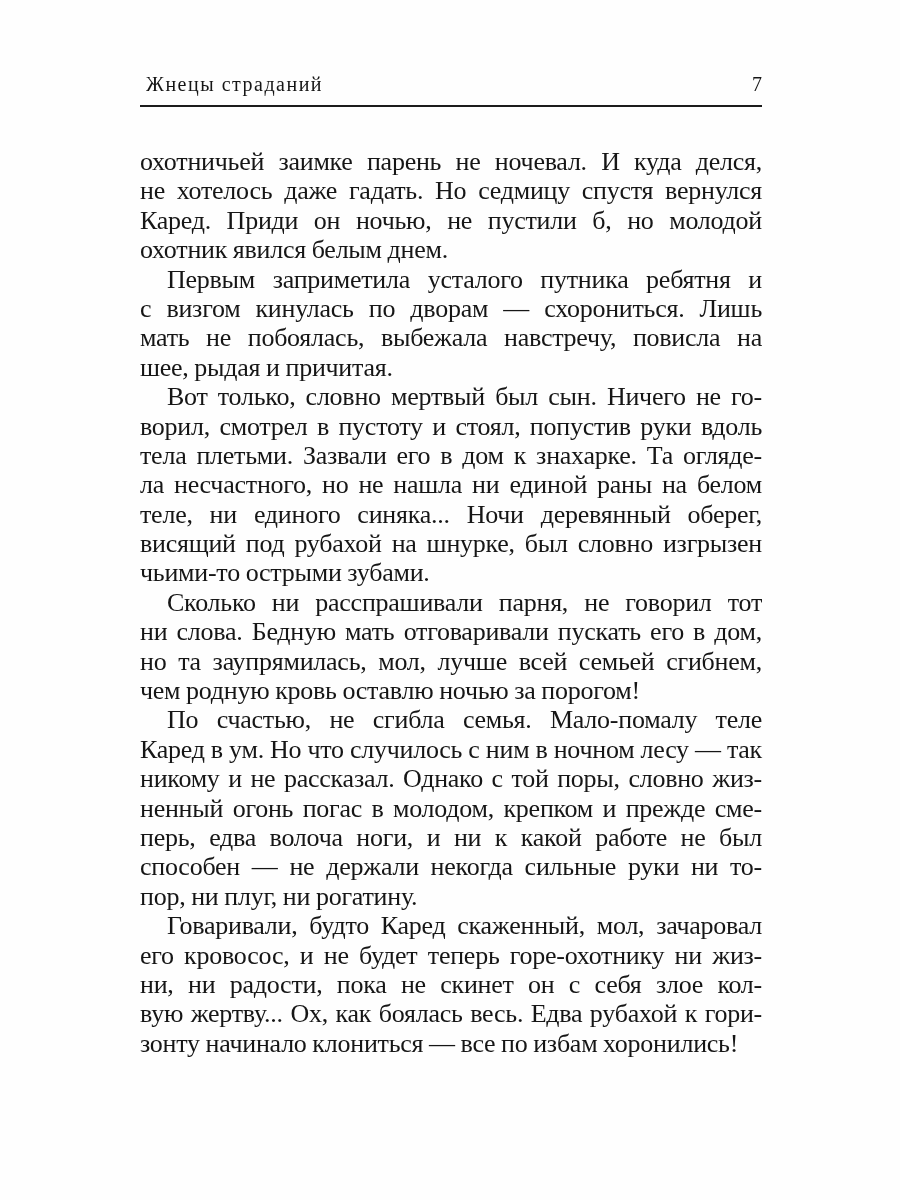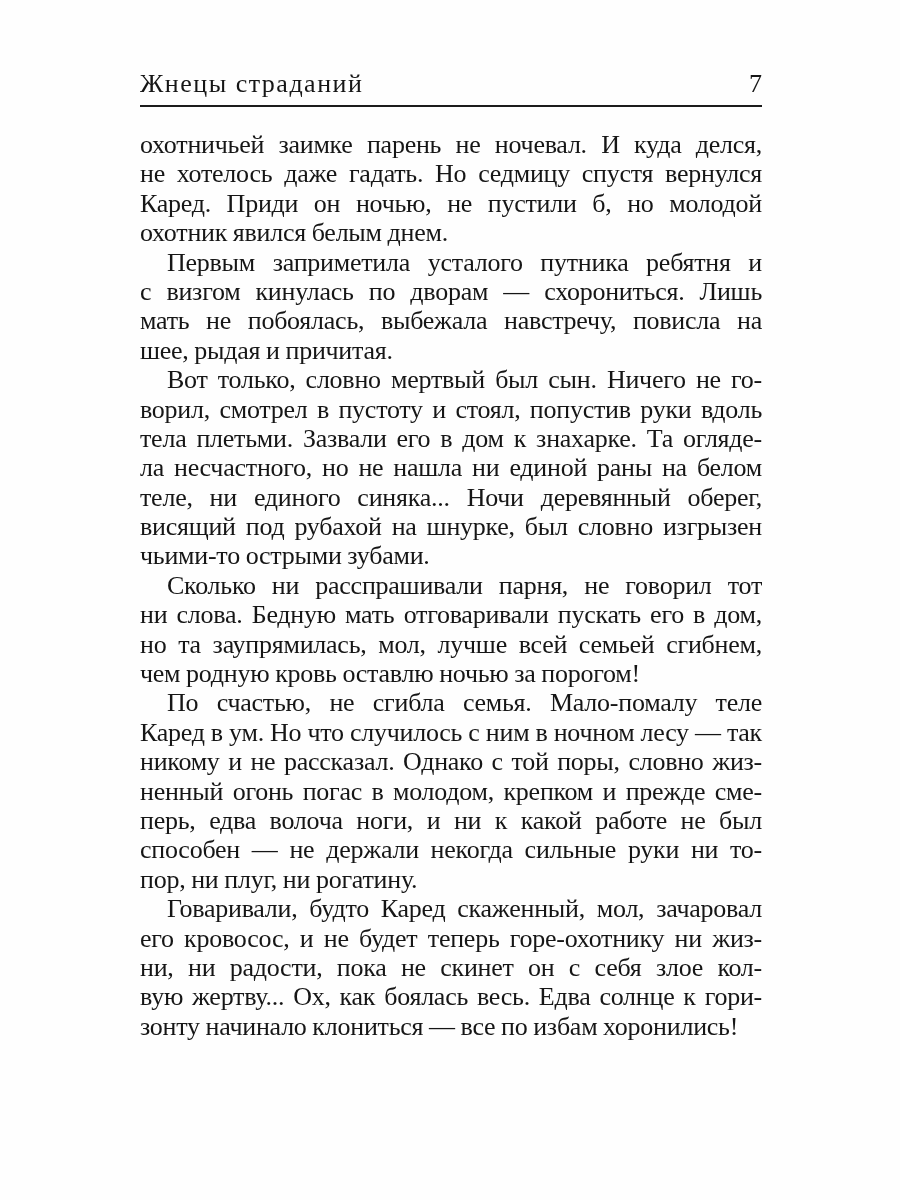--- a/index.html
+++ b/index.html
@@ -18,36 +18,37 @@
     box-sizing: border-box;
     width: 900px;
     height: 1200px;
     padding: 70px 138px 0 140px;
     background: #fefefe;
   }
   .running-header {
     display: flex;
     justify-content: space-between;
     align-items: baseline;
-    font-size: 26px;
+    font-size: 20px;
     line-height: 28px;
+    margin-left: 6px;
   }
   .running-title {
     letter-spacing: 1.5px;
   }
   .page-number {
     letter-spacing: 0;
   }
   .header-rule {
     border: none;
     border-bottom: 2px solid #1c1c1c;
     margin: 7px 0 0 0;
   }
   .body-text {
-    margin-top: 23px;
+    margin-top: 40px;
     font-size: 26px;
     letter-spacing: -0.25px;
   }
   .line {
     line-height: 29.4px;
     height: 29.4px;
     text-align: justify;
     text-align-last: justify;
     word-spacing: -0.5px;
     white-space: nowrap;
@@ -92,16 +93,16 @@
       <div class="line indent">По счастью, не сгибла семья. Мало-помалу теле</div>
       <div class="line">Каред в ум. Но что случилось с ним в ночном лесу — так</div>
       <div class="line">никому и не рассказал. Однако с той поры, словно жиз-</div>
       <div class="line">ненный огонь погас в молодом, крепком и прежде сме-</div>
       <div class="line">перь, едва волоча ноги, и ни к какой работе не был</div>
       <div class="line">способен — не держали некогда сильные руки ни то-</div>
       <div class="line last">пор, ни плуг, ни рогатину.</div>
       <div class="line indent">Говаривали, будто Каред скаженный, мол, зачаровал</div>
       <div class="line">его кровосос, и не будет теперь горе-охотнику ни жиз-</div>
       <div class="line">ни, ни радости, пока не скинет он с себя злое кол-</div>
-      <div class="line">вую жертву... Ох, как боялась весь. Едва солнце к гори-</div>
+      <div class="line">вую жертву... Ох, как боялась весь. Едва рубахой к гори-</div>
       <div class="line last">зонту начинало клониться — все по избам хоронились!</div>
     </div>
 </div>
 
 </body></html>

